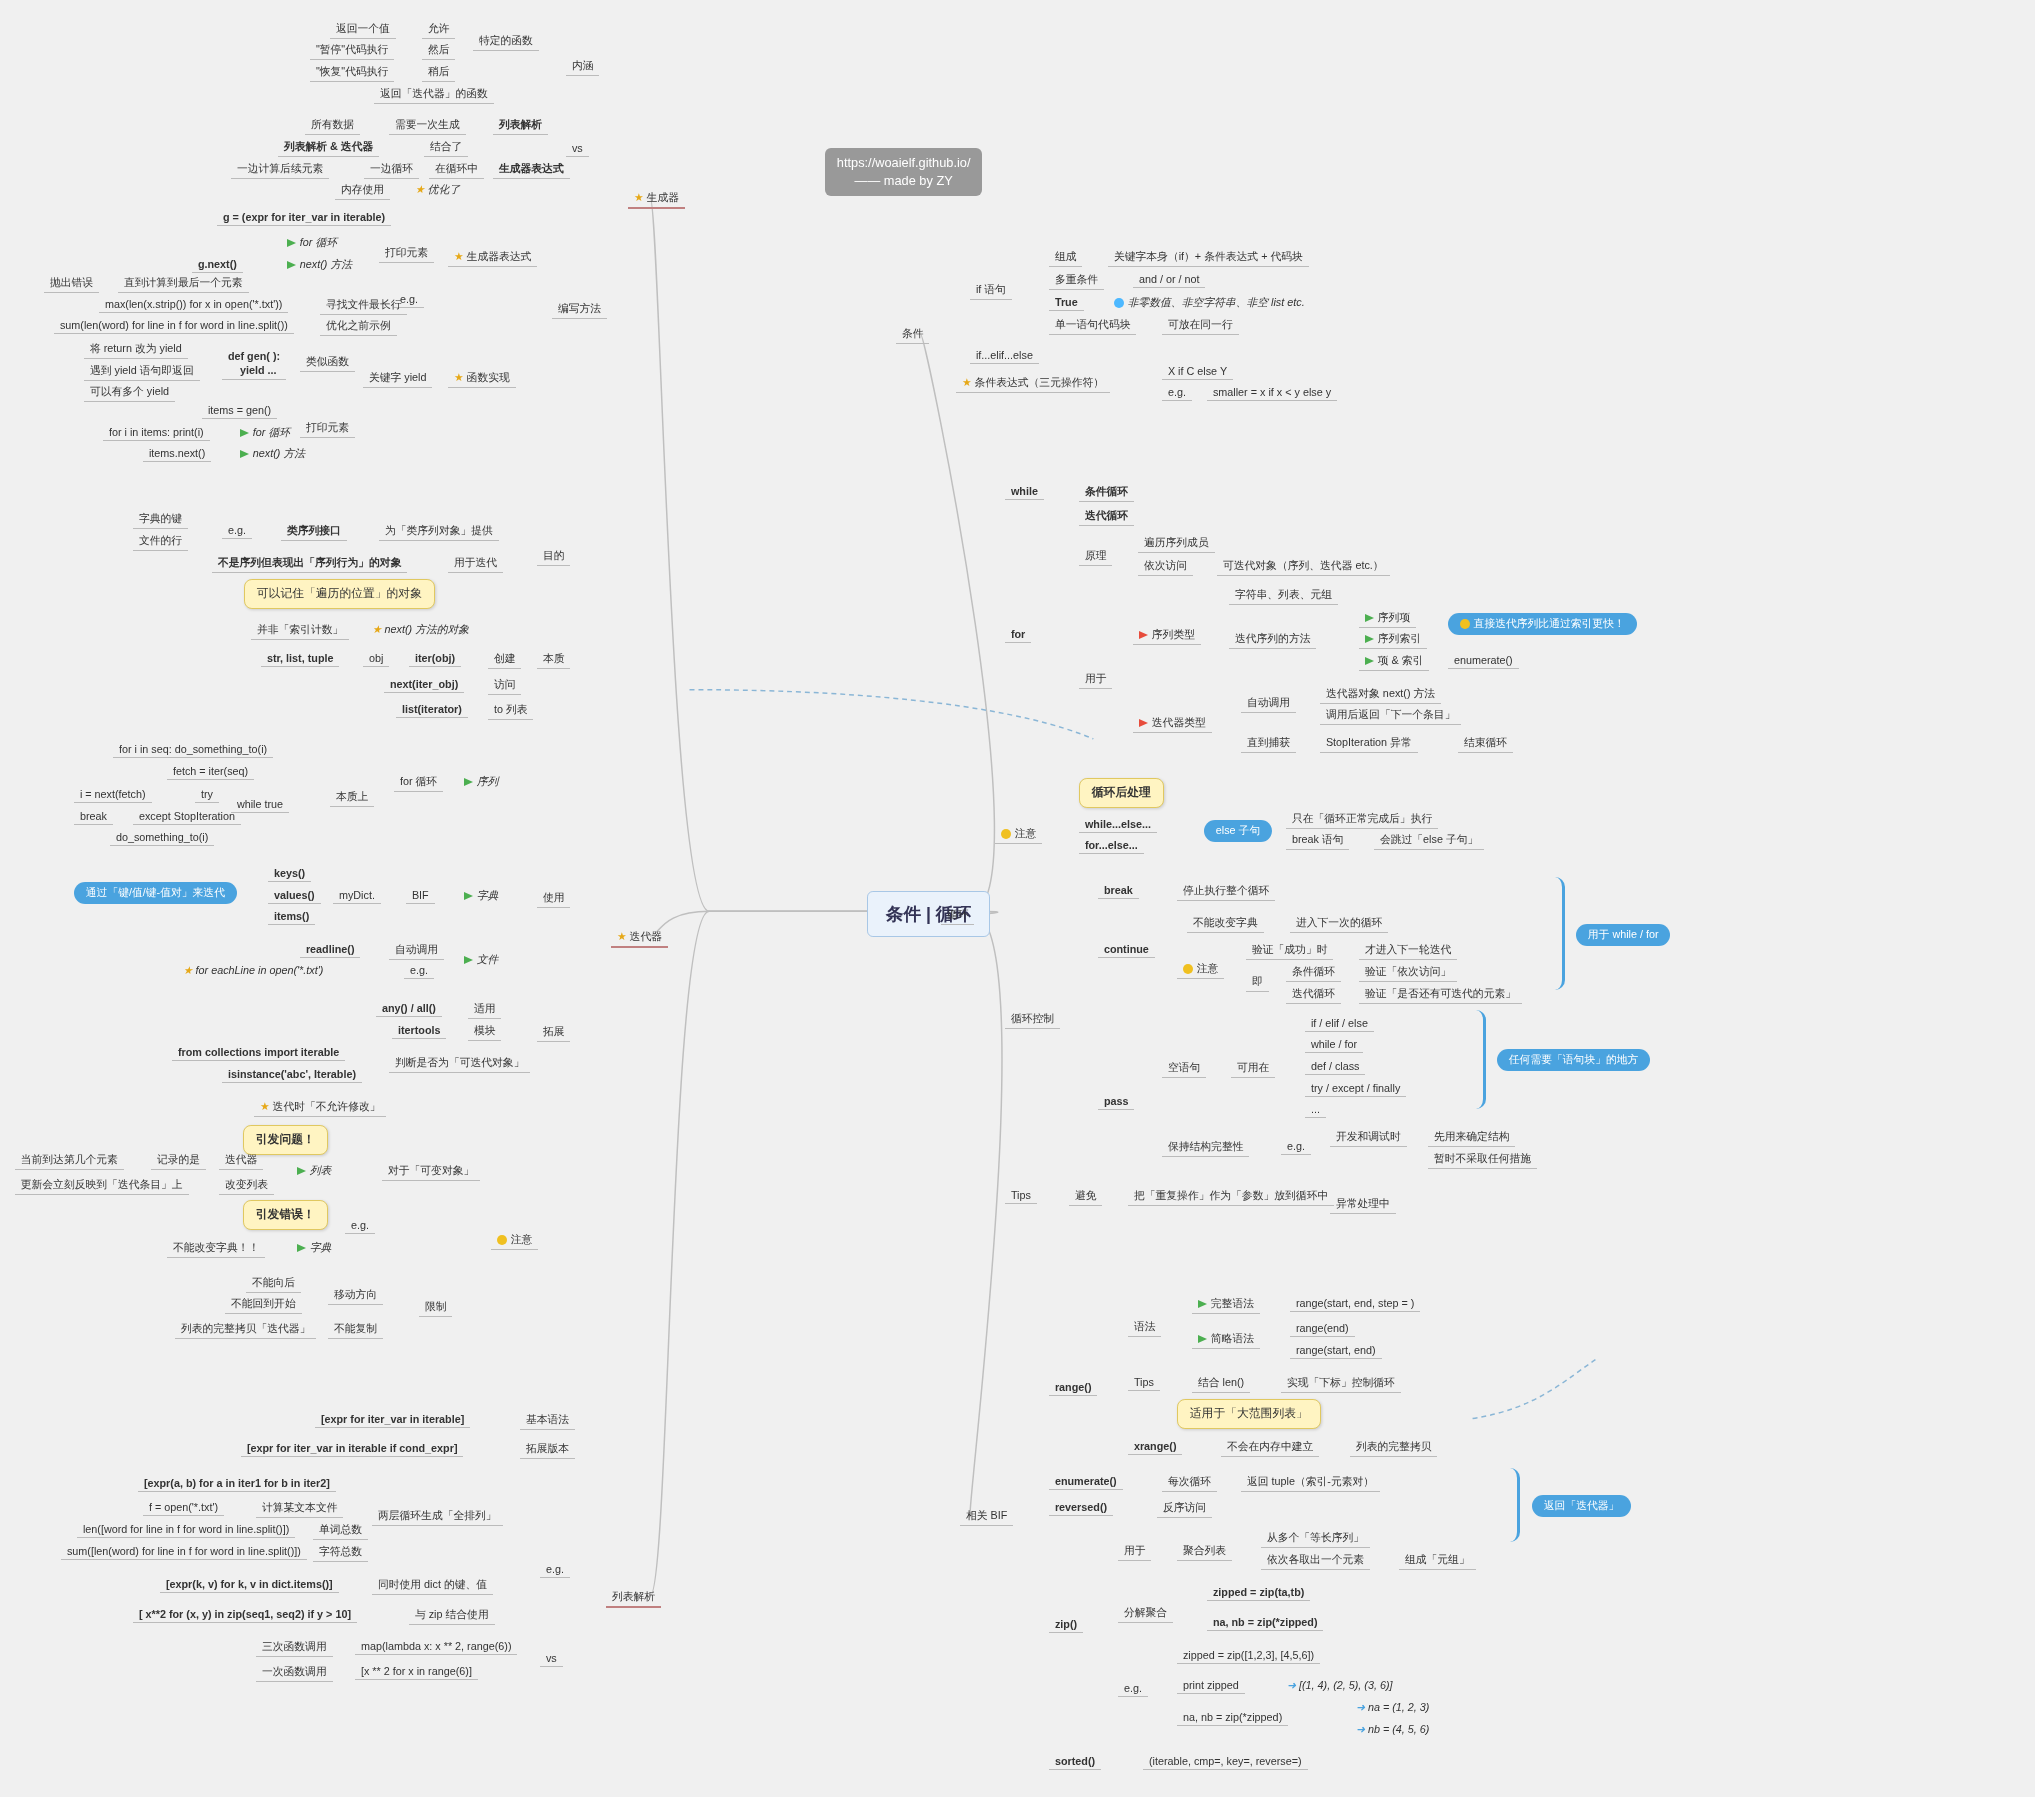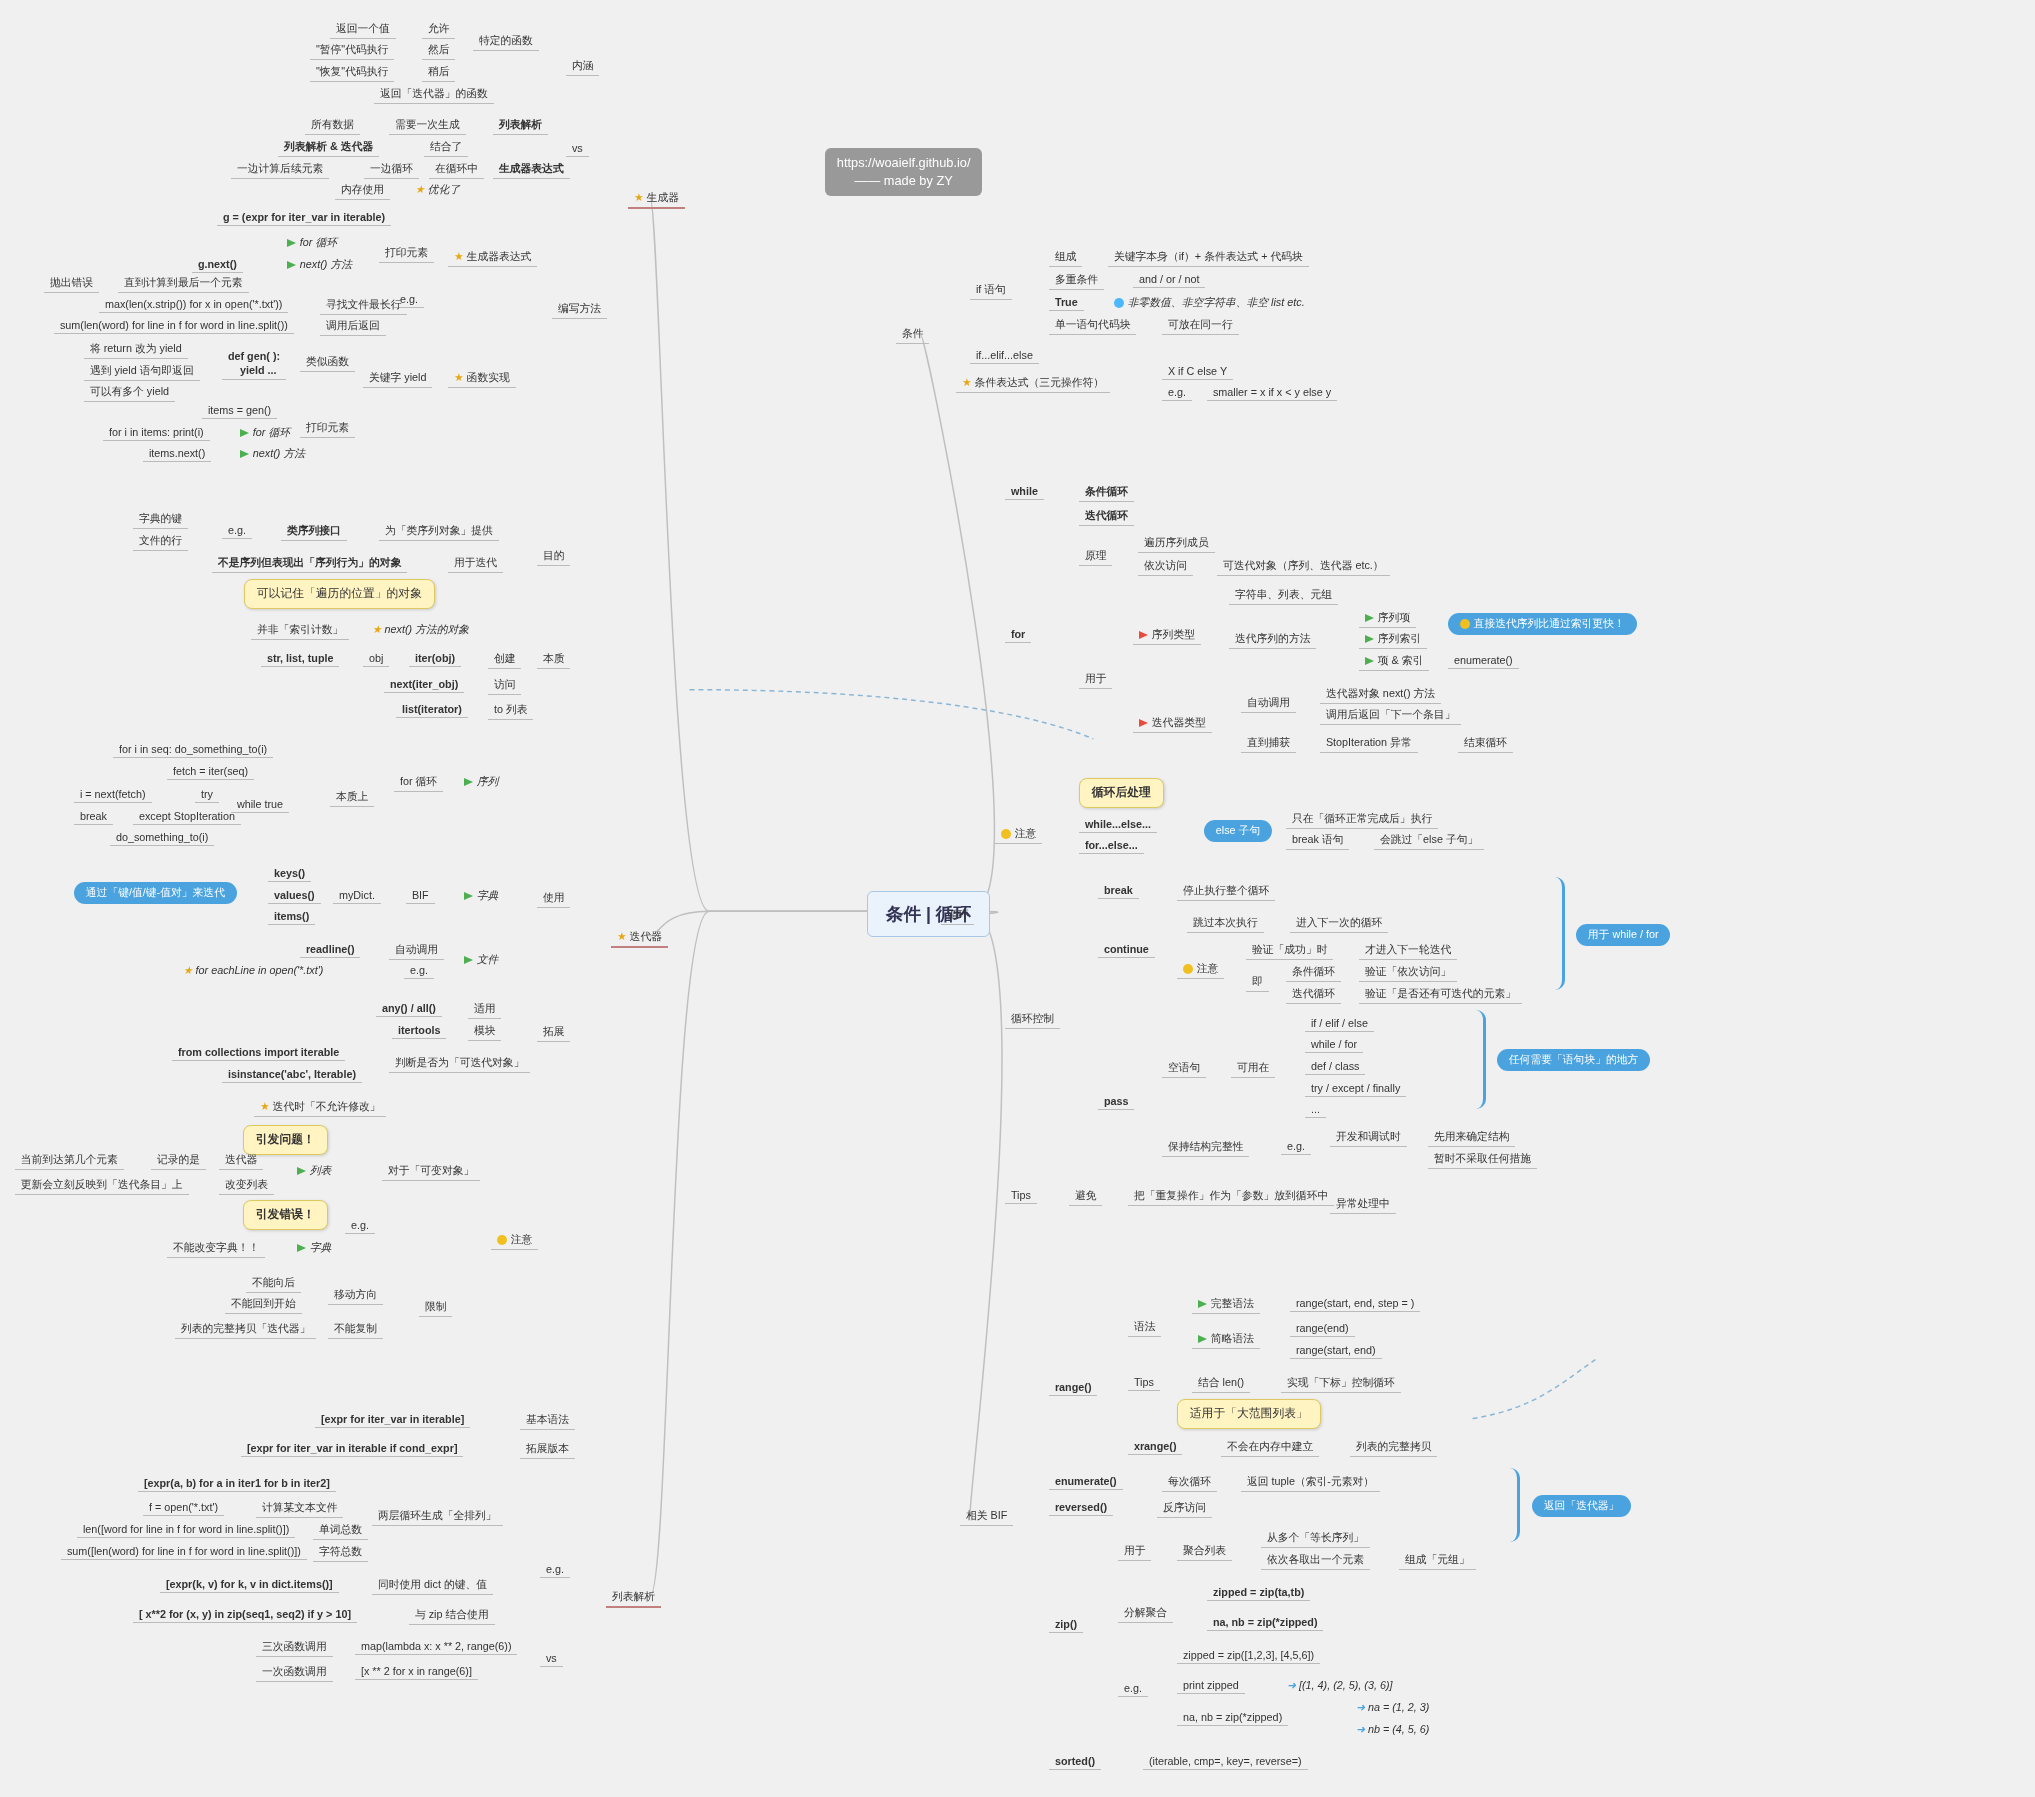--- a/index.html
+++ b/index.html
@@ -99,21 +99,21 @@
 <div class="bluetag" style="left:1204px;top:820px">else 子句</div>
 <div class="node" style="left:1286px;top:810px">只在「循环正常完成后」执行</div>
 <div class="node" style="left:1286px;top:831px">break 语句</div>
 <div class="node" style="left:1374px;top:831px">会跳过「else 子句」</div>
 
 <div class="node" style="left:1005px;top:1010px">循环控制</div>
 <div class="node" style="left:1098px;top:882px"><b>break</b></div>
 <div class="node" style="left:1177px;top:882px">停止执行整个循环</div>
 
 <div class="node" style="left:1098px;top:941px"><b>continue</b></div>
-<div class="node" style="left:1187px;top:914px">跳过本次执行</div>
+<div class="node" style="left:1187px;top:914px">不能改变字典</div>
 <div class="node" style="left:1290px;top:914px">进入下一次的循环</div>
 <div class="node" style="left:1177px;top:960px"><span class="yellowdot"></span><span>注意</span></div>
 <div class="node" style="left:1246px;top:941px">验证「成功」时</div>
 <div class="node" style="left:1359px;top:941px">才进入下一轮迭代</div>
 <div class="node" style="left:1246px;top:973px">即</div>
 <div class="node" style="left:1286px;top:963px">条件循环</div>
 <div class="node" style="left:1359px;top:963px">验证「依次访问」</div>
 <div class="node" style="left:1286px;top:985px">迭代循环</div>
 <div class="node" style="left:1359px;top:985px">验证「是否还有可迭代的元素」</div>
 
@@ -219,21 +219,21 @@
 <div class="node" style="left:379px;top:244px">打印元素</div>
 <div class="node nounder" style="left:281px;top:234px"><span class="flag green"></span><span>for 循环</span></div>
 <div class="node nounder" style="left:281px;top:256px"><span class="flag green"></span><span>next() 方法</span></div>
 <div class="node" style="left:192px;top:256px"><b>g.next()</b></div>
 <div class="node" style="left:44px;top:274px">抛出错误</div>
 <div class="node" style="left:118px;top:274px">直到计算到最后一个元素</div>
 <div class="node" style="left:394px;top:291px">e.g.</div>
 <div class="node" style="left:99px;top:296px">max(len(x.strip()) for x in open('*.txt'))</div>
 <div class="node" style="left:320px;top:296px">寻找文件最长行</div>
 <div class="node" style="left:54px;top:317px">sum(len(word) for line in f for word in line.split())</div>
-<div class="node" style="left:320px;top:317px">调用后返回</div>
+<div class="node" style="left:320px;top:317px">优化之前示例</div>
 
 <div class="node" style="left:448px;top:369px"><span class="star">★</span><span>函数实现</span></div>
 <div class="node" style="left:363px;top:369px">关键字 yield</div>
 <div class="node" style="left:300px;top:353px">类似函数</div>
 <div class="node" style="left:222px;top:347px;line-height:1.3"><b>def gen( ):<br>&nbsp;&nbsp;&nbsp;&nbsp;yield ...</b></div>
 <div class="node" style="left:84px;top:340px">将 return 改为 yield</div>
 <div class="node" style="left:84px;top:362px">遇到 yield 语句即返回</div>
 <div class="node" style="left:84px;top:383px">可以有多个 yield</div>
 <div class="node" style="left:300px;top:419px">打印元素</div>
 <div class="node" style="left:202px;top:402px">items = gen()</div>

